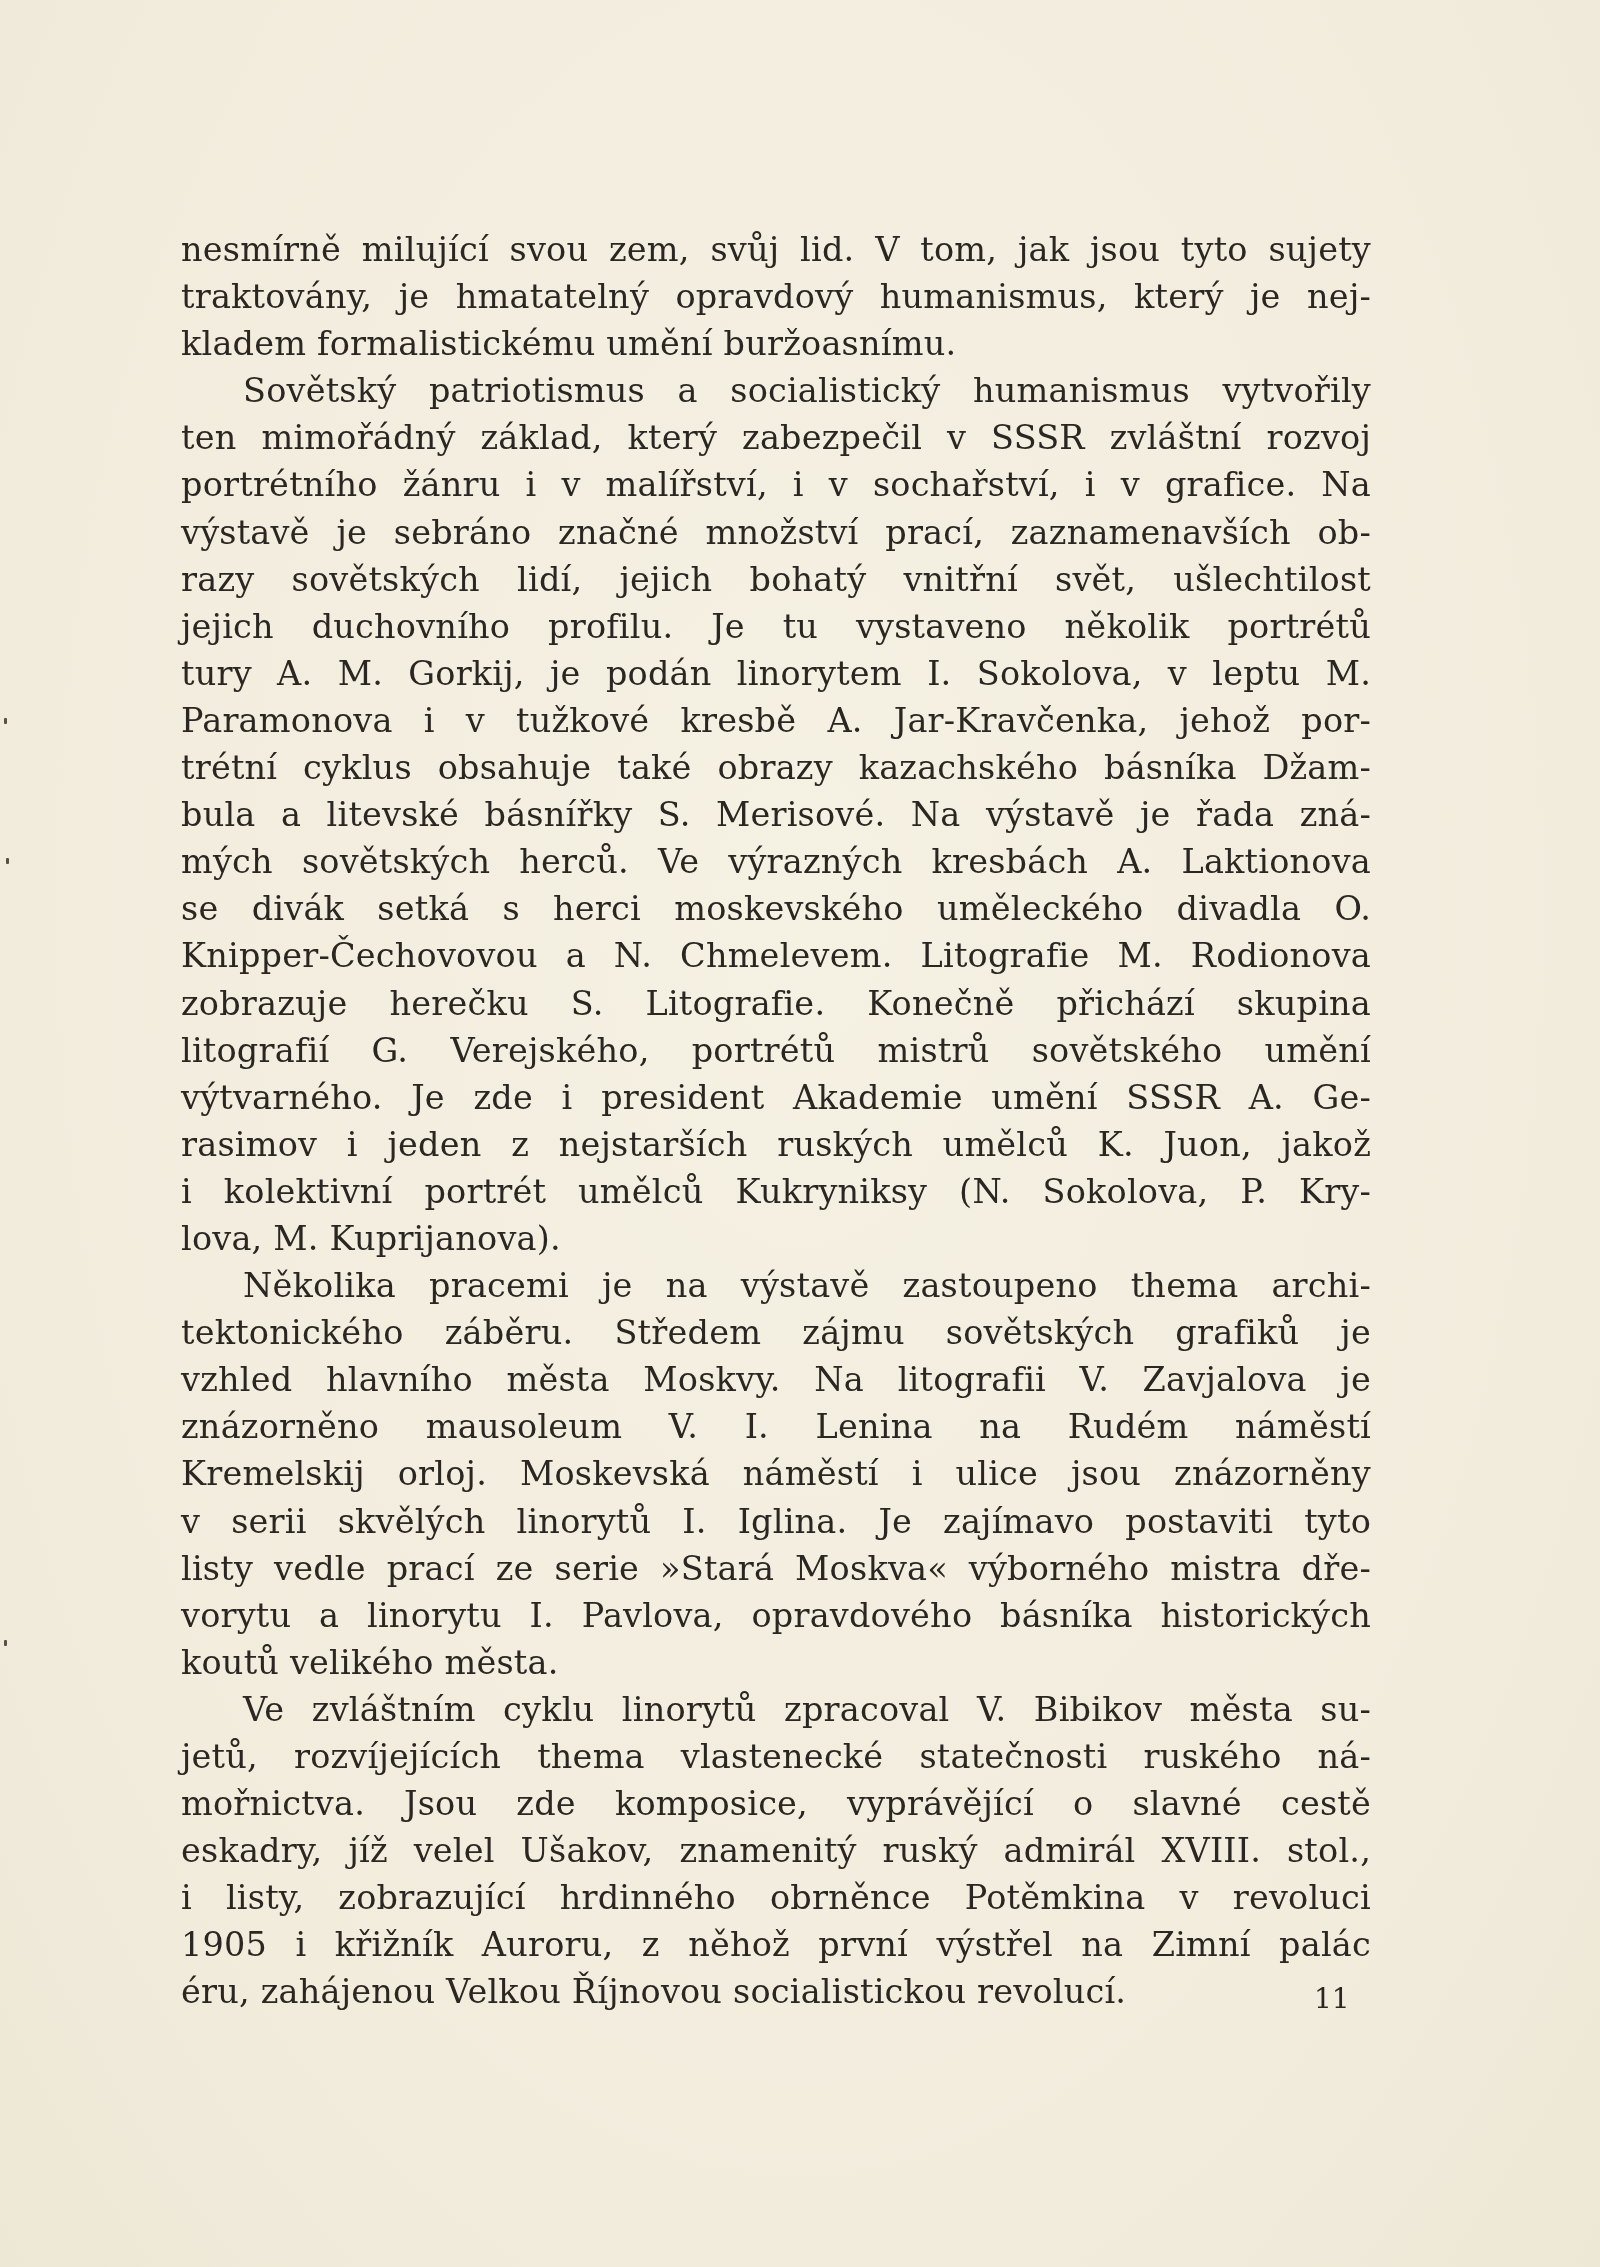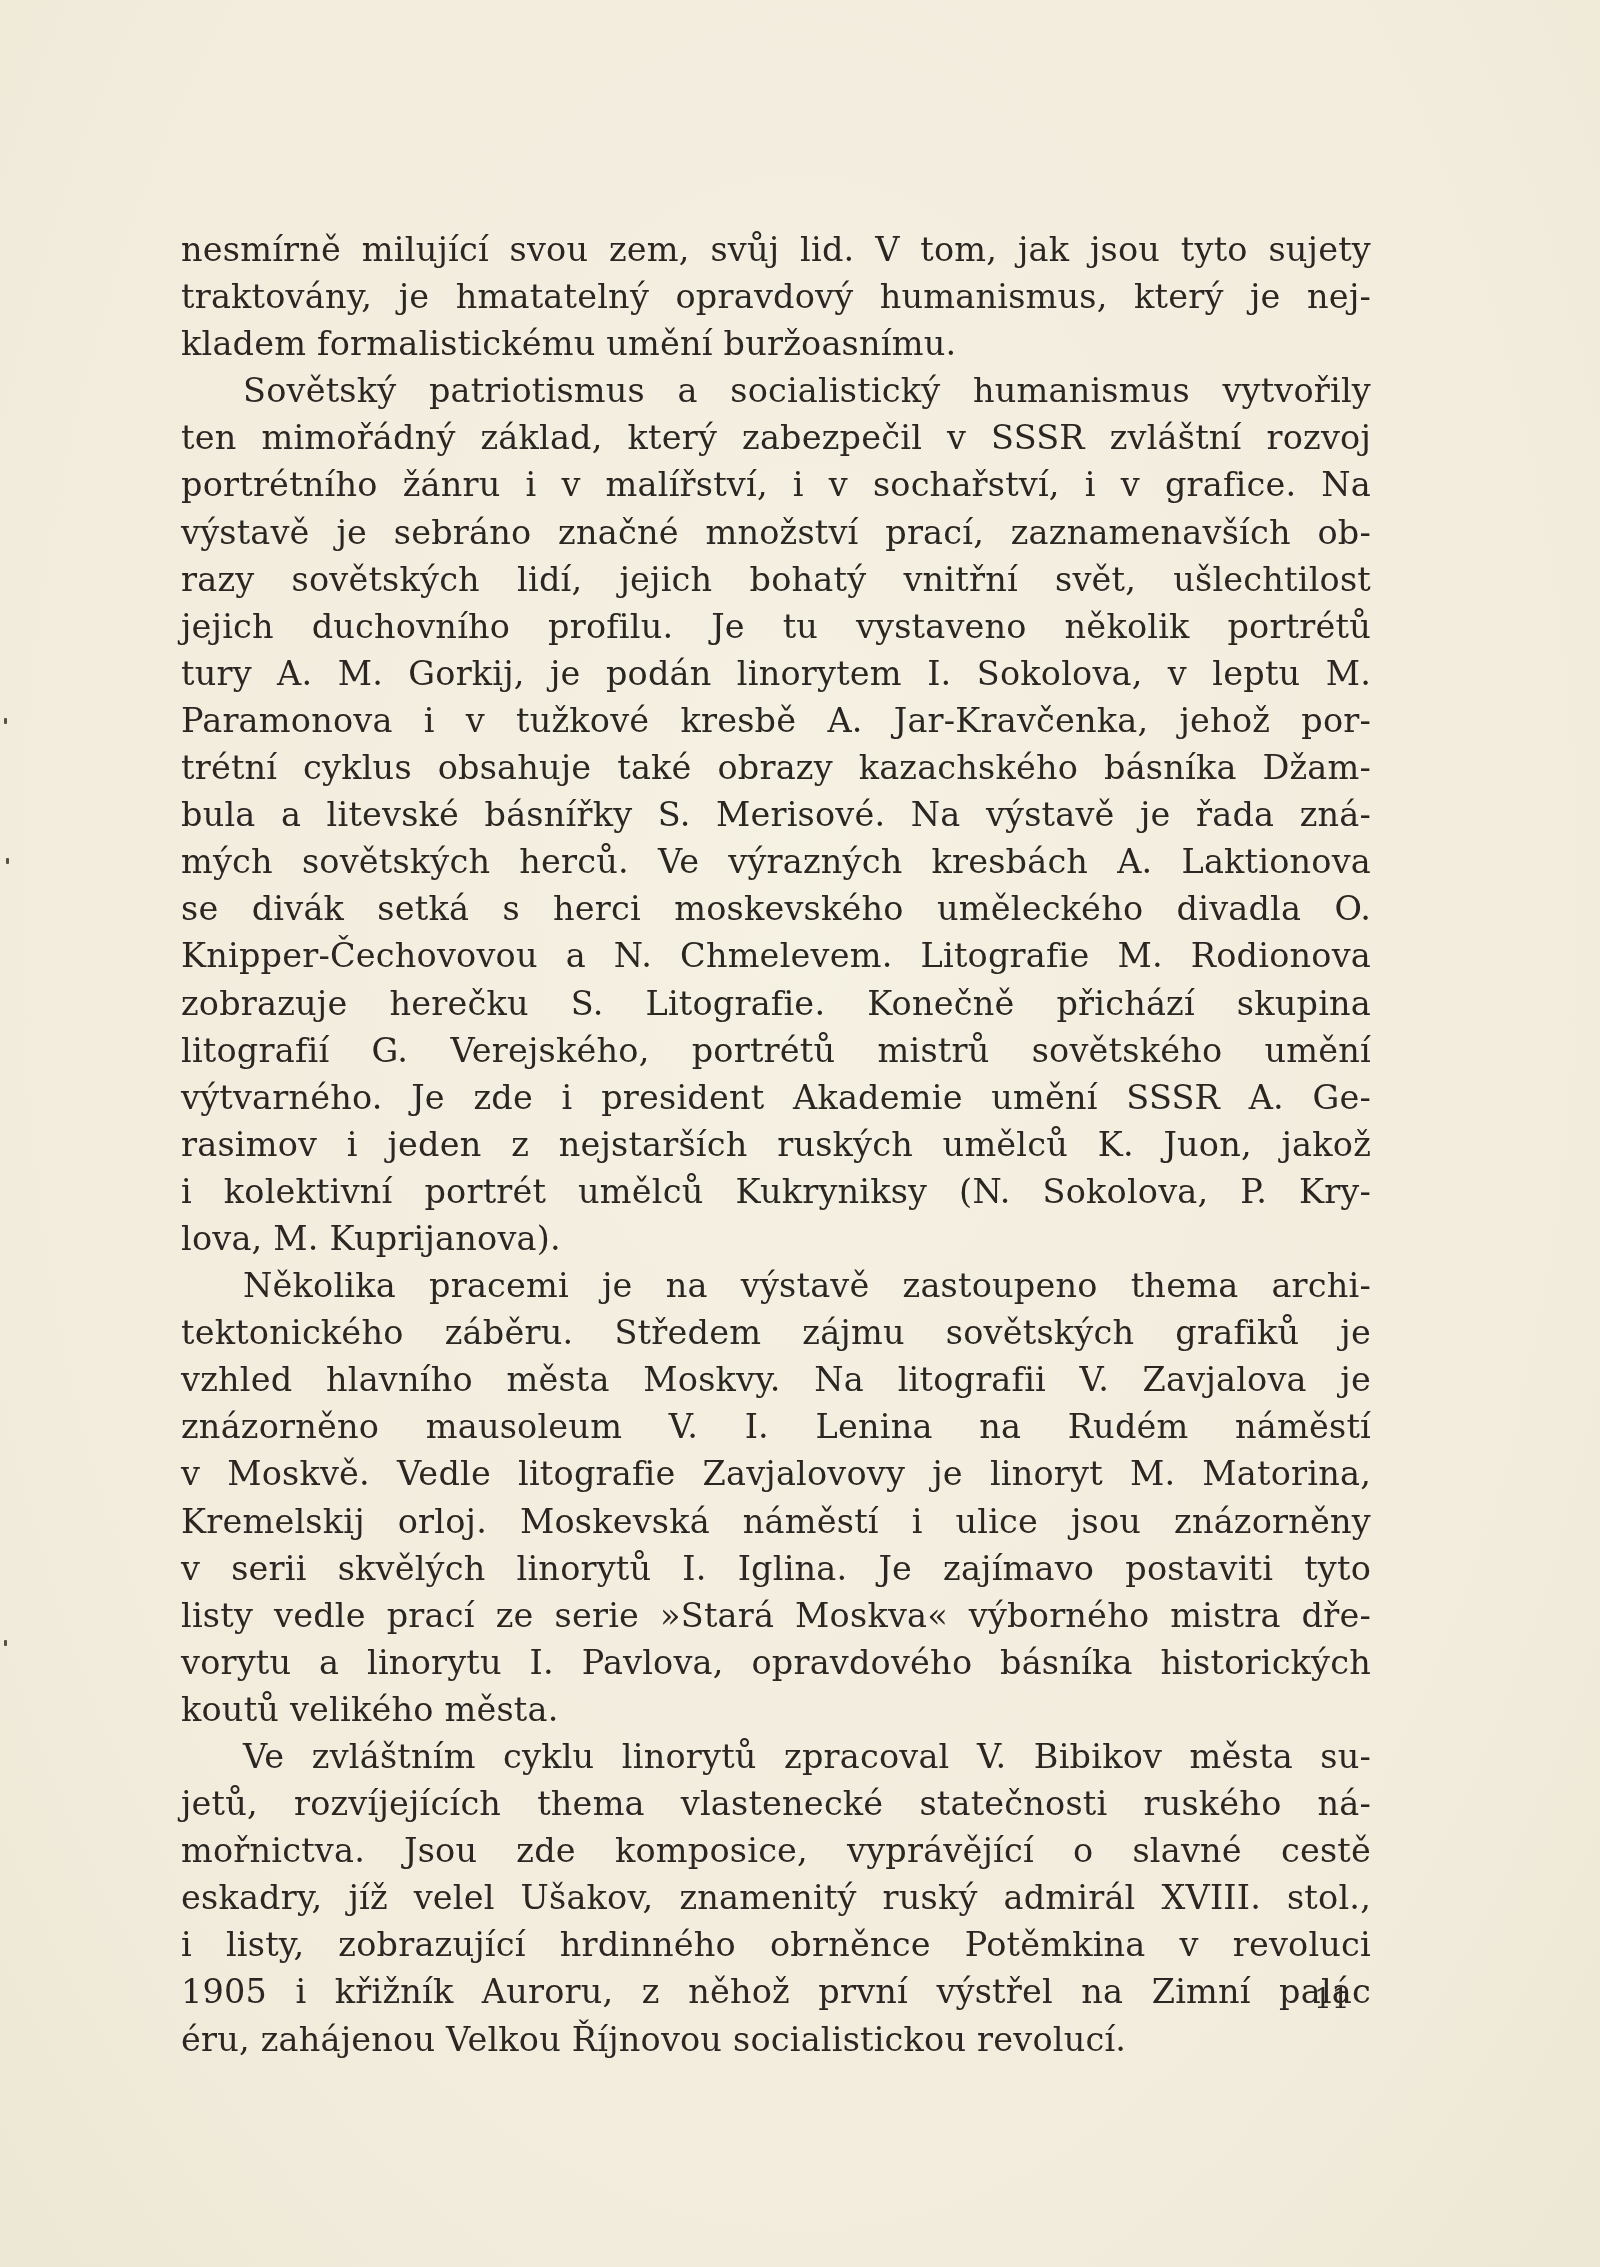--- a/index.html
+++ b/index.html
@@ -79,21 +79,20 @@
         <span class="line">výtvarného. Je zde i president Akademie umění SSSR A. Ge-</span>
         <span class="line">rasimov i jeden z nejstarších ruských umělců K. Juon, jakož</span>
         <span class="line">i kolektivní portrét umělců Kukryniksy (N. Sokolova, P. Kry-</span>
         <span class="line last">lova, M. Kuprijanova).</span>
       </div>
       <div>
         <span class="line indent">Několika pracemi je na výstavě zastoupeno thema archi-</span>
         <span class="line">tektonického záběru. Středem zájmu sovětských grafiků je</span>
         <span class="line">vzhled hlavního města Moskvy. Na litografii V. Zavjalova je</span>
         <span class="line">znázorněno mausoleum V. I. Lenina na Rudém náměstí</span>
-        <span class="line">v Moskvě. Vedle litografie Zavjalovovy je linoryt M. Matorina,</span>
         <span class="line">Kremelskij orloj. Moskevská náměstí i ulice jsou znázorněny</span>
         <span class="line">v serii skvělých linorytů I. Iglina. Je zajímavo postaviti tyto</span>
         <span class="line">listy vedle prací ze serie »Stará Moskva« výborného mistra dře-</span>
         <span class="line">vorytu a linorytu I. Pavlova, opravdového básníka historických</span>
         <span class="line last">koutů velikého města.</span>
       </div>
       <div>
         <span class="line indent">Ve zvláštním cyklu linorytů zpracoval V. Bibikov města su-</span>
         <span class="line">jetů, rozvíjejících thema vlastenecké statečnosti ruského ná-</span>
         <span class="line">mořnictva. Jsou zde komposice, vyprávějící o slavné cestě</span>

